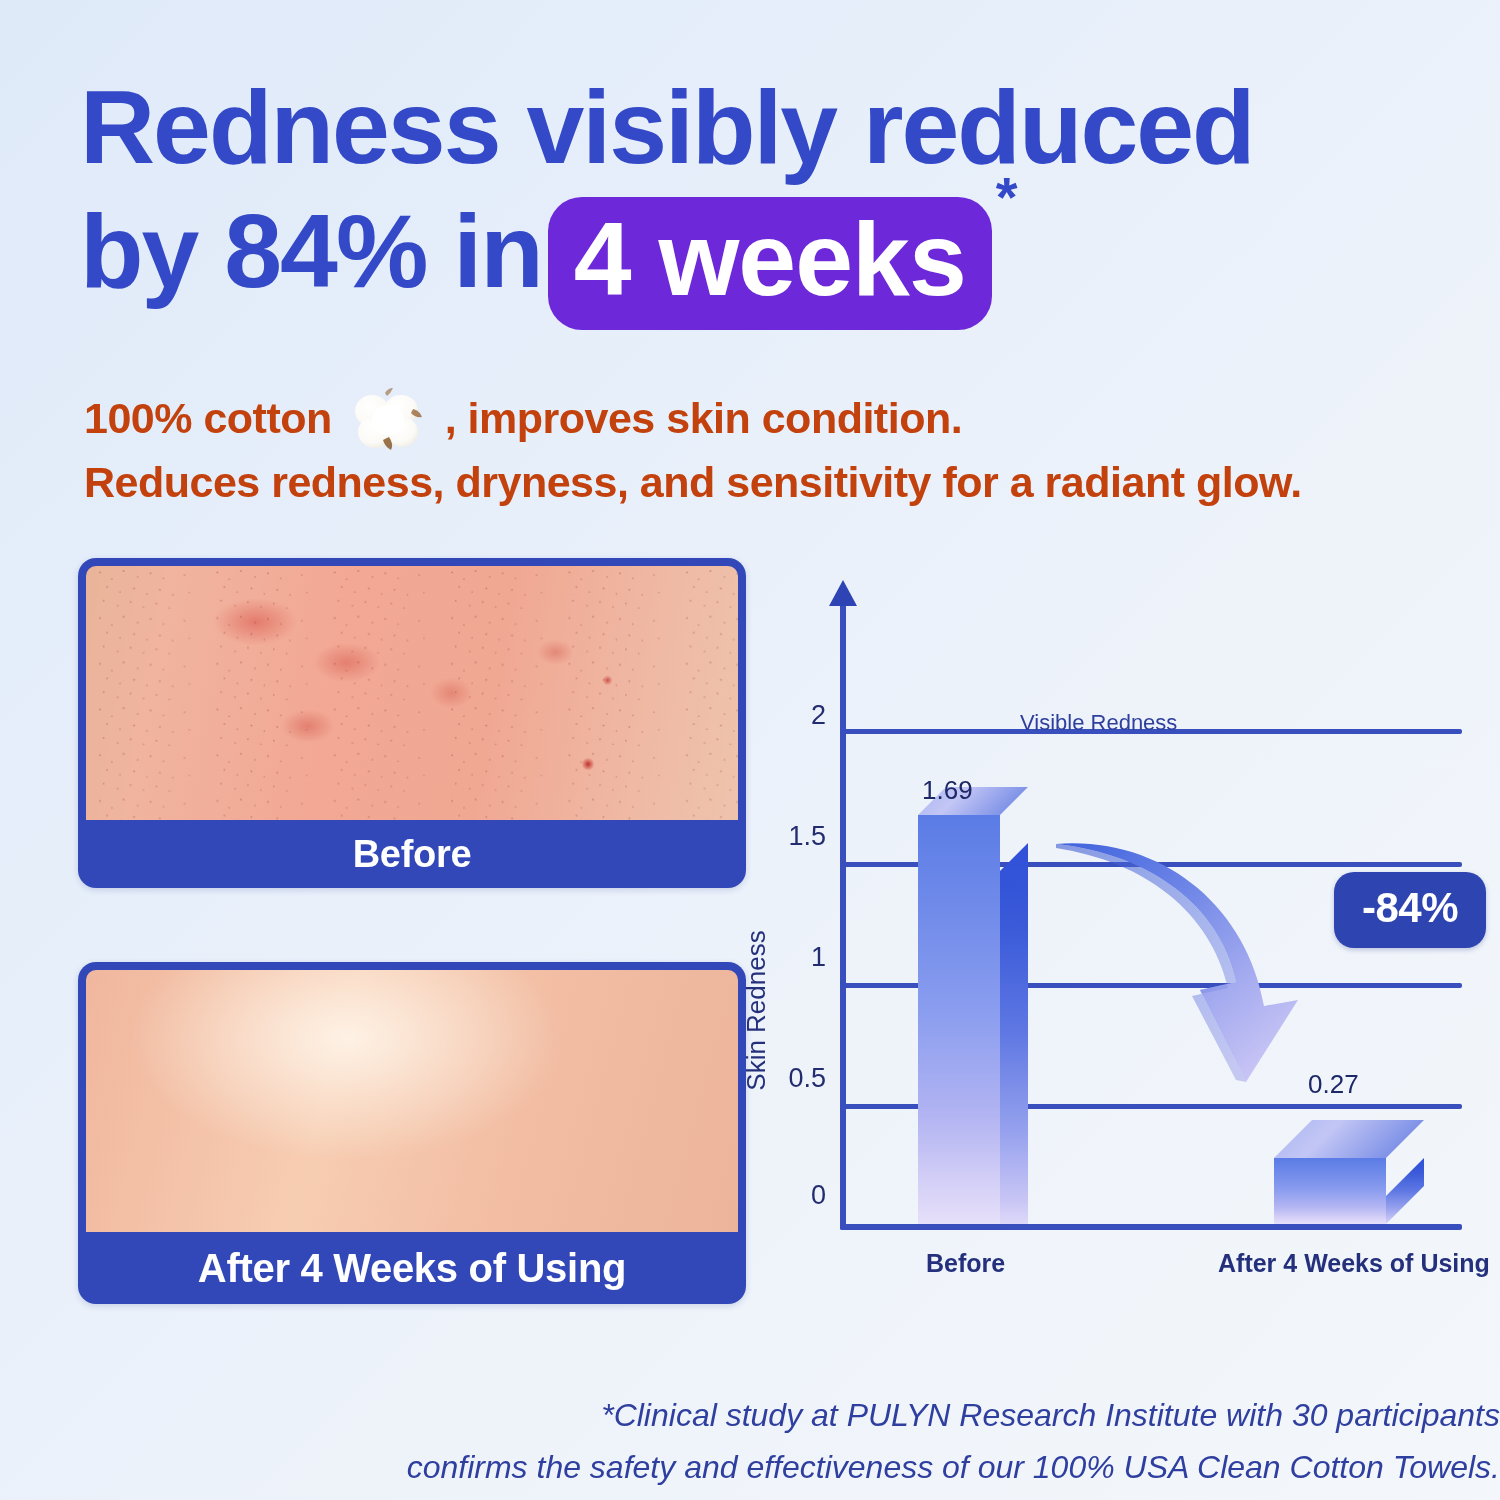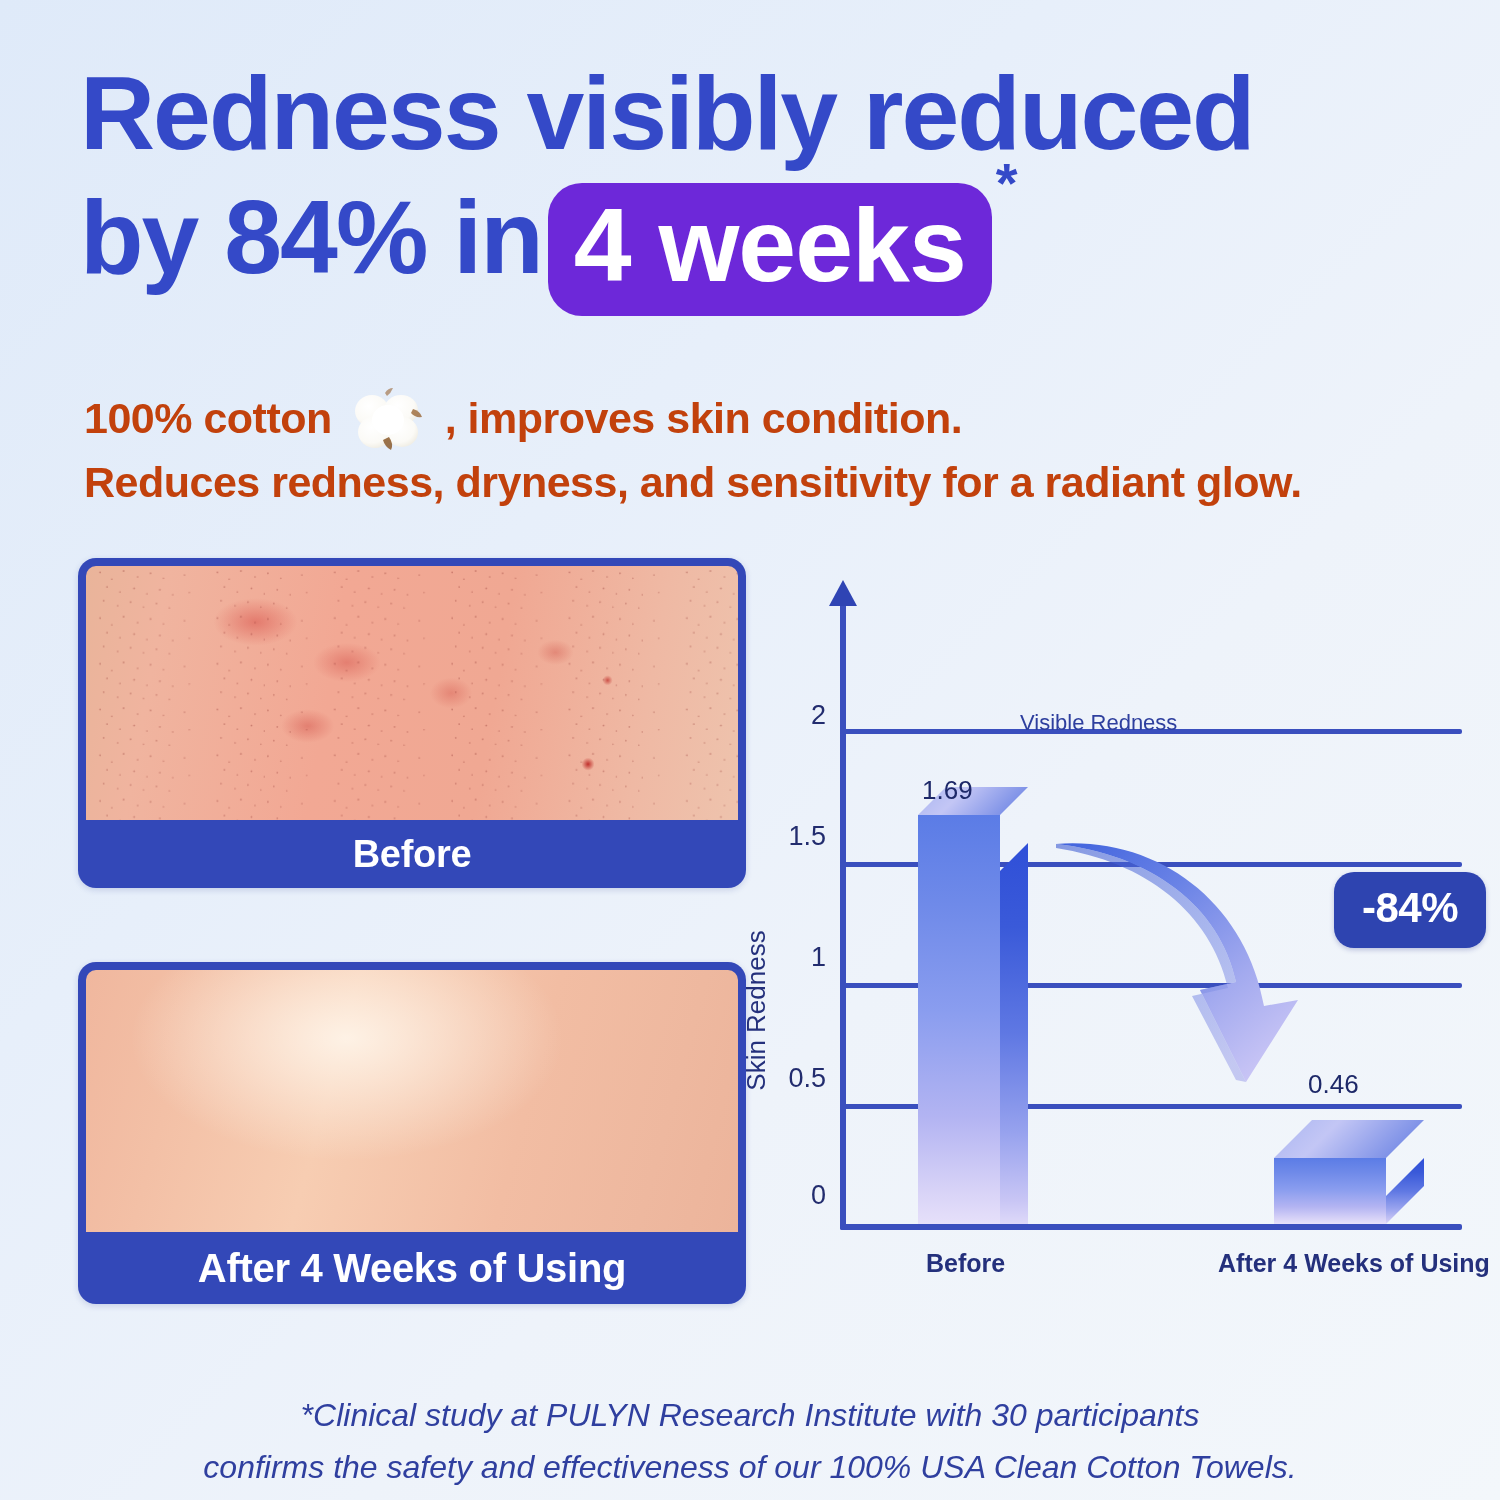--- a/index.html
+++ b/index.html
@@ -6,21 +6,21 @@
   html,body { width:1500px; height:1500px; }
   body {
     font-family: "Liberation Sans", sans-serif;
     background: linear-gradient(135deg, #dfeaf9 0%, #e7effa 35%, #eef3fa 62%, #f3f7fb 100%);
     position: relative;
     overflow: hidden;
   }
 
   
   .headline {
-    position:absolute; left:80px; top:55px; width:1360px;
+    position:absolute; left:80px; top:69px; width:1360px;
     color:#3449c8;
     font-size:104px; font-weight:800; line-height:1.12;
     letter-spacing:-2px;
   }
   .hl-line { display:block; white-space:nowrap; }
   .hl-line2 { margin-top:8px; }
   .weeks-badge {
     display:inline-block;
     background:#6d28d9;
     color:#ffffff;
@@ -201,21 +201,21 @@
     padding:12px 28px 16px 28px;
     letter-spacing:-0.5px;
     box-shadow:0 2px 5px rgba(30,45,140,.25);
   }
 
   .arrow-svg { position:absolute; left:210px; top:170px; width:300px; height:280px; }
 
   
   .footnote {
     position:absolute; left:0; right:0; top:1390px;
-    text-align:center;
+    text-align:right;
     color:#2f3f9f; font-size:32px; font-style:italic; line-height:1.62;
     font-family:"Liberation Sans", sans-serif;
   }
   .fn-line { display:block; }
 </style>
 </head>
 <body>
 
 <div class="headline">
   <span class="hl-line">Redness visibly reduced</span>
@@ -295,21 +295,21 @@
       <div class="face-side" style="left:82px; width:28px; height:381px; clip-path:polygon(0 28px,100% 0,100% calc(100% - 0px),0 100%);"></div>
       <div class="face-top" style="left:0; top:-28px; width:110px; height:30px; clip-path:polygon(0 28px, 28px 0, 110px 0, 82px 28px);"></div>
     </div>
     <div class="val-label" style="left:82px; bottom:424px;">1.69</div>
 
     <div class="bar3d" style="left:434px; bottom:6px; width:150px; height:66px;">
       <div class="face-front" style="height:66px; width:112px;"></div>
       <div class="face-side" style="left:112px; width:38px; height:66px; clip-path:polygon(0 38px,100% 0,100% calc(100% - 38px),0 100%);"></div>
       <div class="face-top" style="left:0; top:-38px; width:150px; height:40px; clip-path:polygon(0 38px, 38px 0, 150px 0, 112px 38px);"></div>
     </div>
-    <div class="val-label" style="left:468px; bottom:130px;">0.46</div>
+    <div class="val-label" style="left:468px; bottom:130px;">0.27</div>
 
     <svg class="arrow-svg" viewBox="0 0 300 280">
       <defs>
         <linearGradient id="agrad" x1="0%" y1="0%" x2="85%" y2="100%">
           <stop offset="0%" stop-color="#3f62dd"></stop>
           <stop offset="35%" stop-color="#6a83e6"></stop>
           <stop offset="70%" stop-color="#a3aaef"></stop>
           <stop offset="100%" stop-color="#cdc8f6"></stop>
         </linearGradient>
         <linearGradient id="agrad2" x1="0%" y1="0%" x2="85%" y2="100%">

